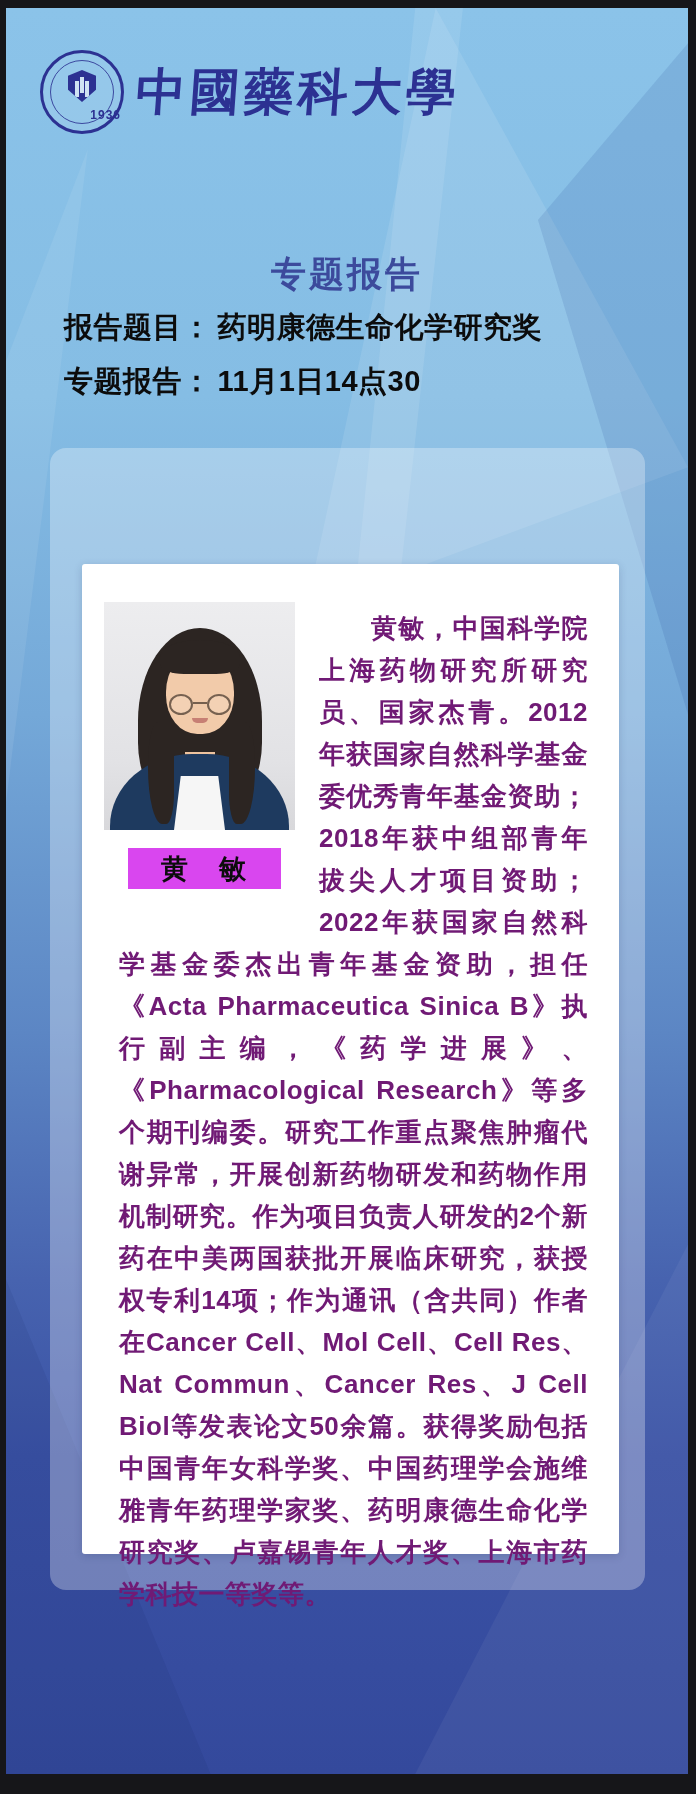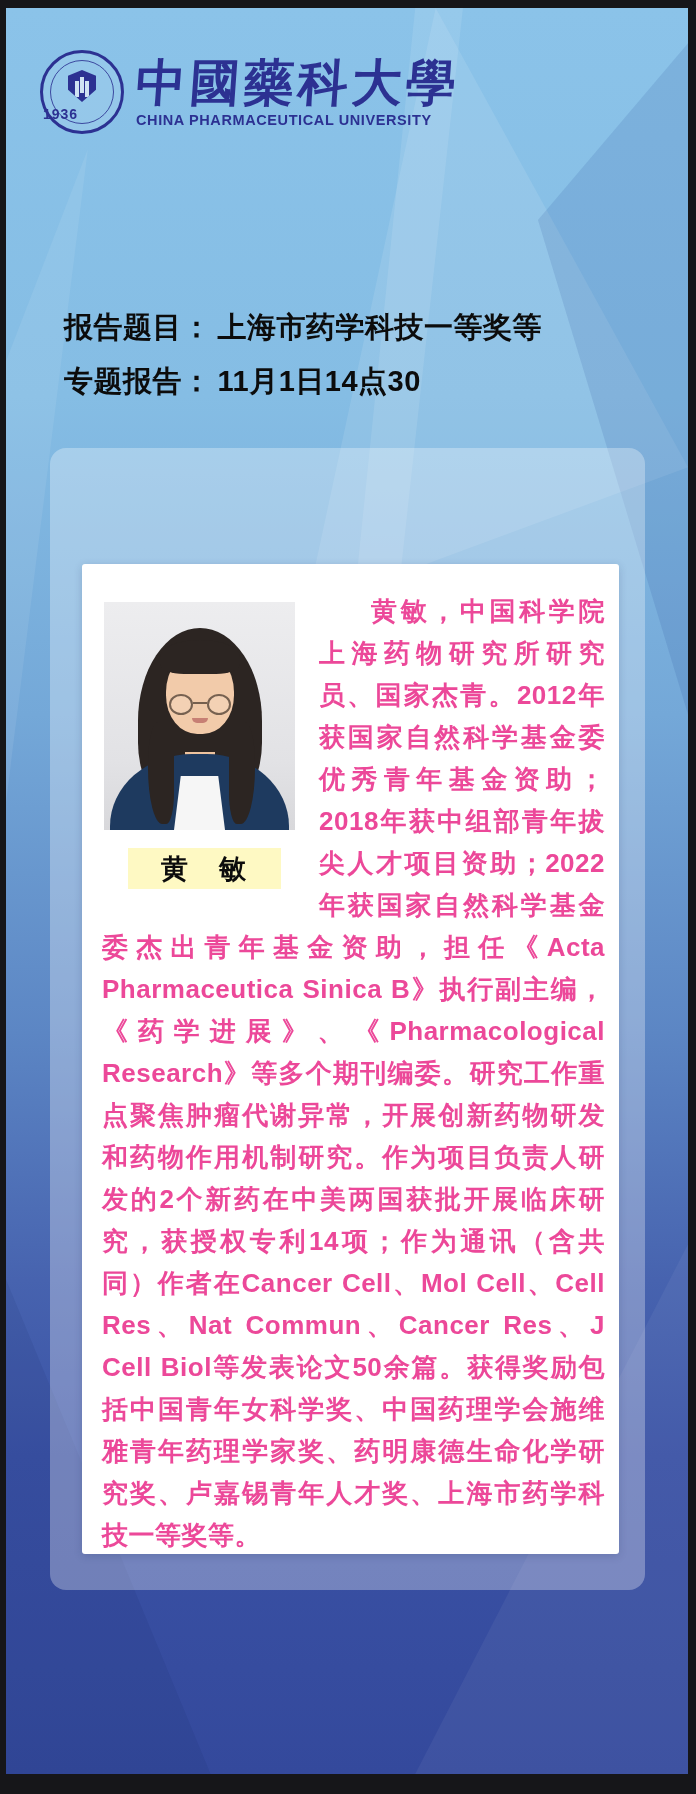--- a/index.html
+++ b/index.html
@@ -41,22 +41,22 @@
   .seal-shield{
     position:absolute;left:50%;top:17px;width:28px;height:32px;margin-left:-14px;
     background:#2c3192;
     clip-path:polygon(50% 0,100% 18%,100% 62%,50% 100%,0 62%,0 18%);
   }
   .seal-shield::after{
     content:"";position:absolute;left:50%;top:7px;width:4px;height:16px;margin-left:-2px;
     background:#cfe2f2;box-shadow:-5px 4px 0 0 #cfe2f2,5px 4px 0 0 #cfe2f2;
   }
   .seal-year{
-    position:absolute;left:0;right:0;bottom:9px;text-align:left;
-    font-size:14px;font-weight:bold;color:#2c3192;letter-spacing:1px;
+    position:absolute;left:0;right:0;bottom:9px;text-align:right;
+    font-size:12px;font-weight:bold;color:#2c3192;letter-spacing:1px;
   }
   .logo-zh{
     font-size:50px;line-height:54px;font-weight:bold;color:#2c3192;
     letter-spacing:4px;transform:skewX(-4deg);
     font-family:"DejaVu Serif","Liberation Serif",serif;
   }
   .logo-en{
     font-size:14.5px;font-weight:bold;color:#2c3192;letter-spacing:.6px;margin-top:2px;
   }
 
@@ -132,27 +132,27 @@
     background:#c77f74;border-radius:0 0 8px 8px;
   }
   .hair-side-l,.hair-side-r{
     position:absolute;top:120px;width:26px;height:102px;background:#2c2522;
   }
   .hair-side-l{left:44px;border-radius:40% 0 30% 55%;}
   .hair-side-r{right:40px;border-radius:0 40% 55% 30%;}
 
   .name-box{
     margin-top:18px;margin-left:24px;width:153px;height:41px;
-    background:#fef9c3;display:flex;align-items:center;justify-content:center;
+    background:#d946ef;display:flex;align-items:center;justify-content:center;
     font-size:27px;font-weight:800;color:#0c0c0c;letter-spacing:2px;
   }
 
   
   .bio{
-    margin:0;font-size:26px;line-height:42px;font-weight:700;color:#ec4899;
+    margin:17px;font-size:26px;line-height:42px;font-weight:700;color:#701a75;
     text-align:justify;text-indent:2em;letter-spacing:.5px;
   }
 </style>
 </head>
 <body>
 
 <div class="stage">
   <div class="poster">
 
     <div class="facet f1"></div>
@@ -162,28 +162,28 @@
     <div class="facet f5"></div>
     <div class="facet f6"></div>
 
     <header class="logo-row">
       <div class="seal">
         <div class="seal-shield"></div>
         <div class="seal-year">1936</div>
       </div>
       <div class="logo-text">
         <div class="logo-zh">中國藥科大學</div>
-        <div class="logo-en">CHINA PHARMACEUTICAL UNIVERSITY</div>
       </div>
     </header>
 
+    <div class="title-line2">专题报告</div>
 
     <div class="info">
       <div class="info-row">
-        <span class="info-label">报告题目：</span><span class="info-value">上海市药学科技一等奖等</span>
+        <span class="info-label">报告题目：</span><span class="info-value">药明康德生命化学研究奖</span>
       </div>
       <div class="info-row">
         <span class="info-label">专题报告：</span><span class="info-value">11月1日14点30</span>
       </div>
     </div>
 
     <div class="panel">
       <div class="card">
 
         <div class="media-float">

